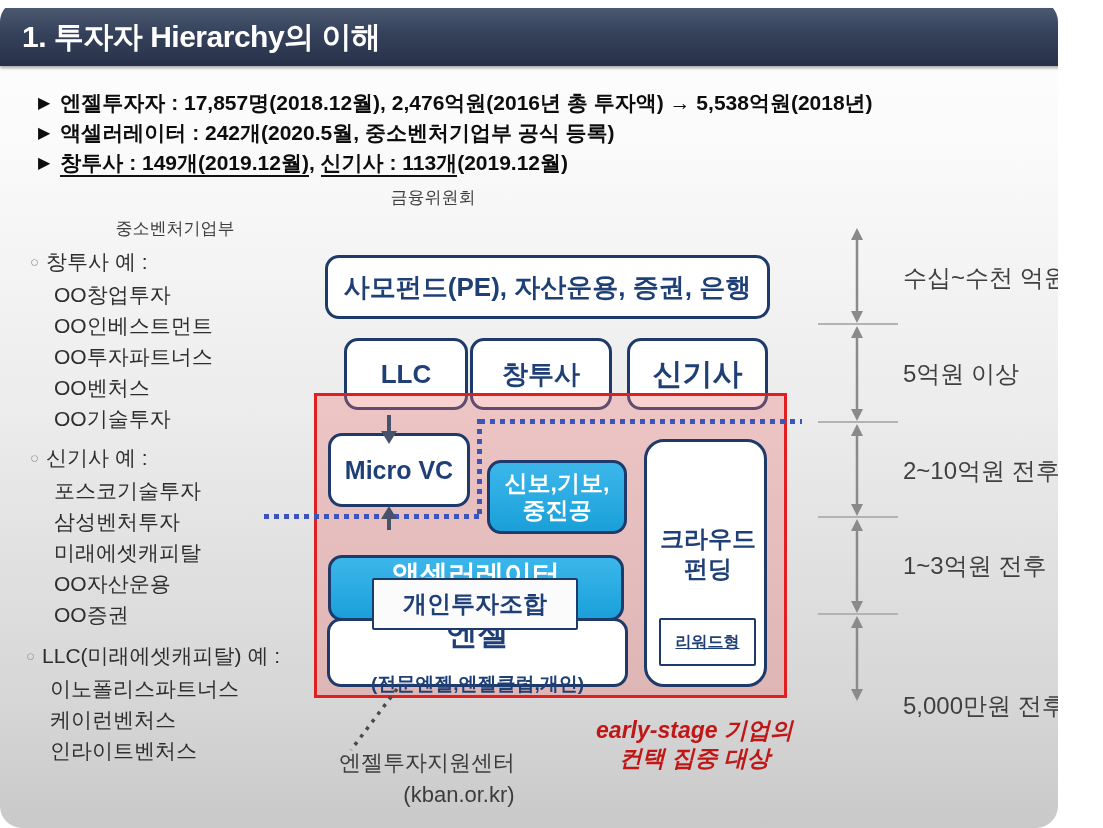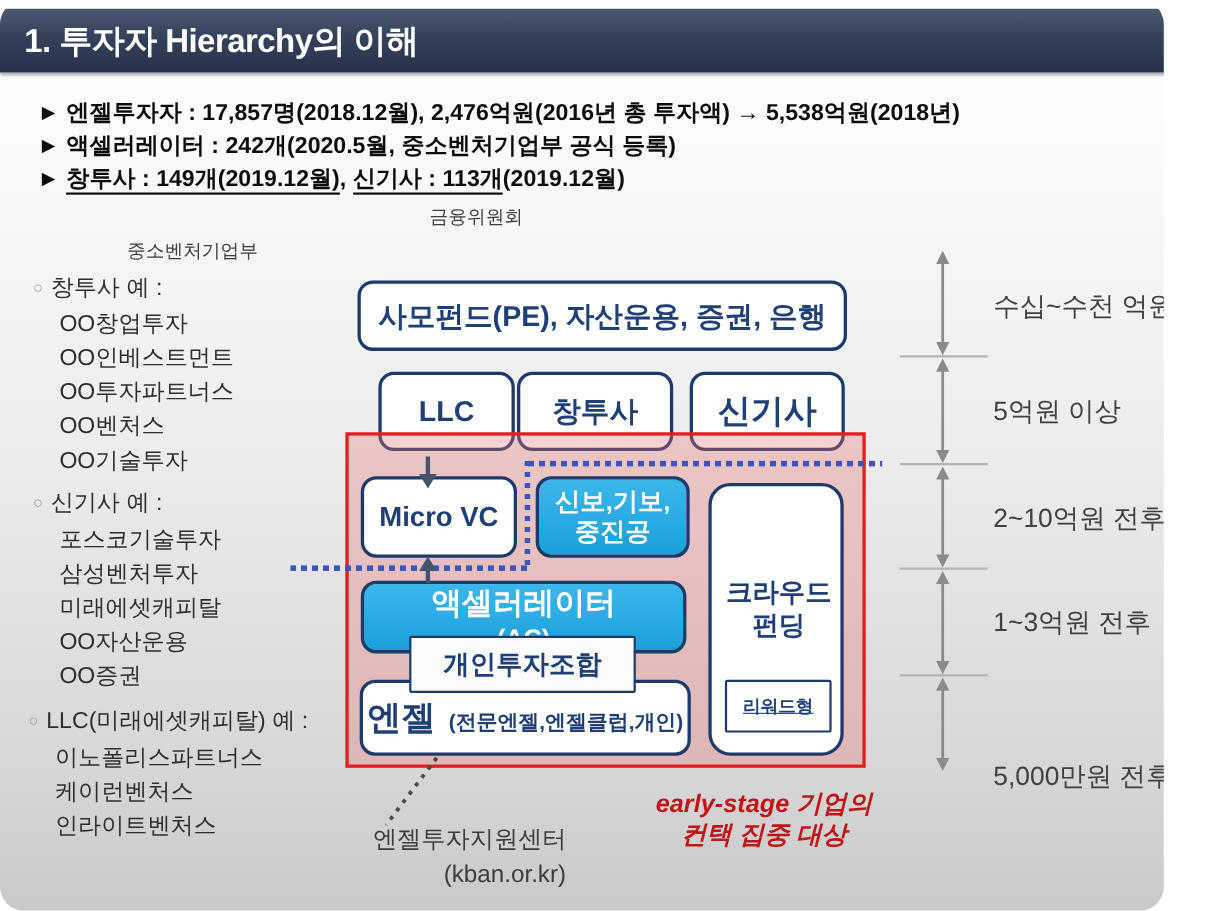--- a/index.html
+++ b/index.html
@@ -28,21 +28,21 @@
   .ex-group { position:absolute; left:30px; color:#2e2e2e; font-size:21px; line-height:31px; }
   .ex-head .ring { color:#9a9a9a; font-size:15px; margin-right:7px; position:relative; top:-2px; }
   .ex-item { padding-left:24px; white-space:nowrap; }
   
   .box {
     position:absolute; border:3px solid #1d3a6b; background:#fff; border-radius:14px;
     color:#1f3f77; font-weight:700; display:flex; flex-direction:column;
     align-items:center; justify-content:center; text-align:center; z-index:4; white-space:nowrap;
   }
   .row2 { z-index:2; }
-  .box.blue { background: linear-gradient(180deg,#3cb6ea 0%, #29abe2 55%, #1a9fd8 100%); color:#fff; }
+  .box.blue { background: linear-gradient(180deg,#3cb6ea 0%, #29abe2 55%, #1a9fd8 100%); color:#fff;margin-top:27px; }
   .box.sq { border-radius:2px; border-width:2px; }
   .red-frame {
     position:absolute; left:314px; top:393px; width:473px; height:305px;
     border:3px solid #e02020; background:rgba(238,115,115,0.33); z-index:3;
   }
   .dot-blue-h { position:absolute; height:5px; z-index:5;
     background: repeating-linear-gradient(90deg, #3d55bb 0 5px, transparent 5px 10px); }
   .dot-blue-v { position:absolute; width:5px; z-index:5;
     background: repeating-linear-gradient(180deg, #3d55bb 0 5px, transparent 5px 10px); }
   .crowd-text { position:absolute; left:12px; top:82px; width:98px; text-align:center;
@@ -120,21 +120,21 @@
       <div>펀딩</div>
     </div>
     <div class="box sq" style="left:12px; top:176px; width:97px; height:48px; font-size:16px;text-decoration:underline;">리워드형</div>
   </div>
 
   <div class="box blue" style="left:328px; top:528px; width:296px; height:66px; flex-direction:column;">
     <span style="font-size:28px;">액셀러레이터</span>
       <span style="font-size:23px;">(AC)</span>
   </div>
 
-  <div class="box" style="left:327px; top:618px; width:301px; height:69px; flex-direction:row; align-items:center;gap:12px;">
+  <div class="box" style="left:327px; top:618px; width:301px; height:69px; flex-direction:column; align-items:center;gap:12px;">
     <span style="font-size:31px;">엔젤</span>
       <span style="font-size:19px; position:relative; top:4px;">(전문엔젤,엔젤클럽,개인)</span>
   </div>
 
   <div class="box sq" style="left:372px; top:578px; width:206px; height:52px; font-size:24px; background:#fbfbfb; z-index:5;">개인투자조합</div>
 
   <div class="dot-blue-h" style="left:480px; top:419px; width:322px;"></div>
   <div class="dot-blue-v" style="left:477px; top:419px; height:100px;"></div>
   <div class="dot-blue-h" style="left:264px; top:514px; width:216px;"></div>
 

